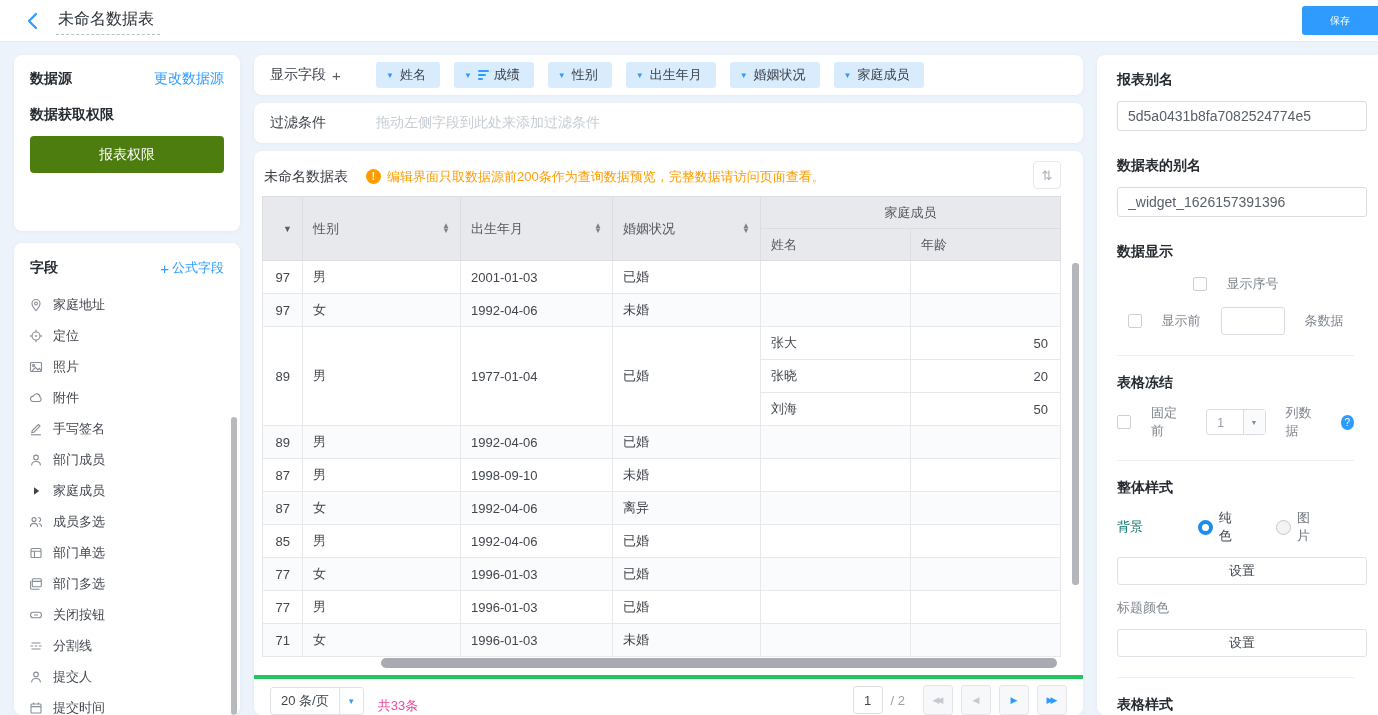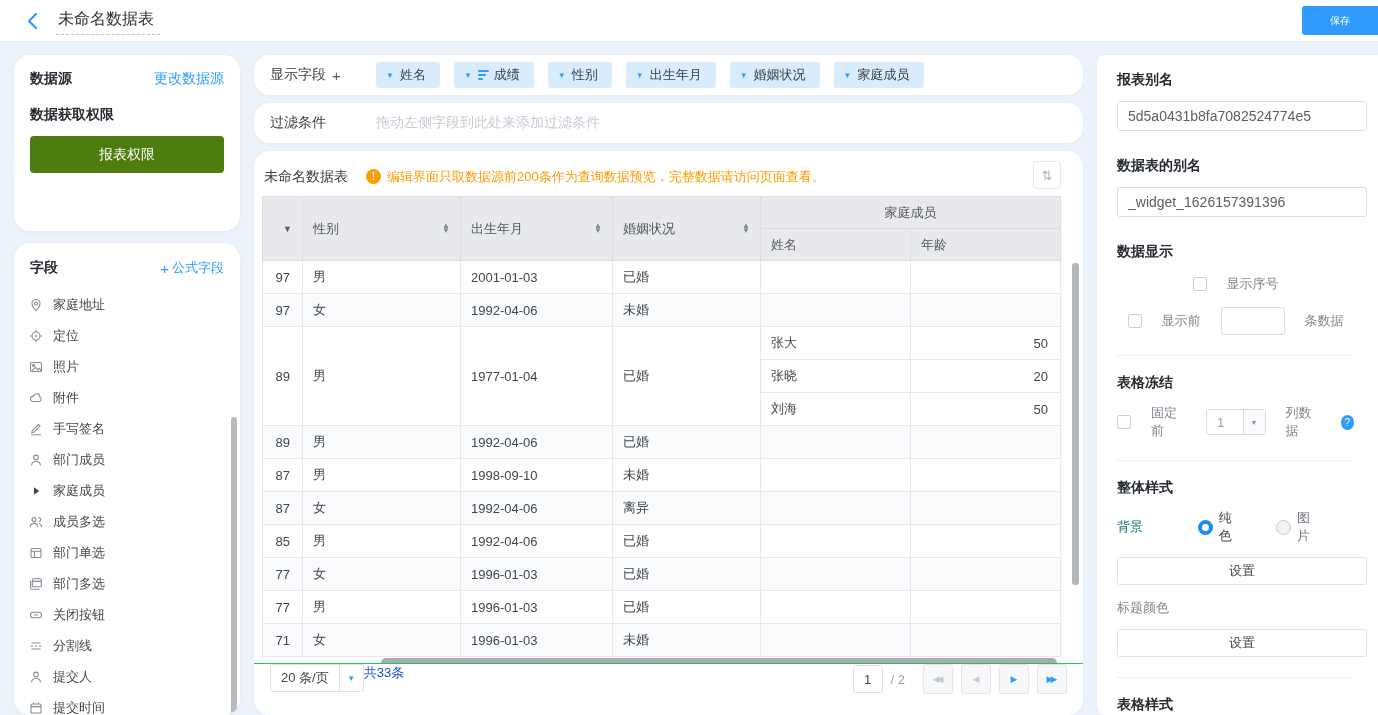--- a/index.html
+++ b/index.html
@@ -7,21 +7,21 @@
   body { background:#edf3fa; font-family:"Liberation Sans","DejaVu Sans",sans-serif; color:#41464d; font-size:13px; }
 
   
   .topbar { height:42px; background:#fff; border-bottom:1px solid #e9ecef; display:flex; align-items:center; padding:0 0 0 20px; position:relative; }
   .back-btn { width:24px; height:24px; display:flex; align-items:center; justify-content:center; cursor:pointer; }
   .page-title { margin-left:12px; font-size:16px; color:#2b3036; border-bottom:1px dashed #b9bfc8; padding:2px 6px 4px 2px; }
   .save-btn { position:absolute; right:0; top:6px; width:76px; height:29px; background:#2f9bfe; color:#fff; border:none; font-size:10px; border-radius:3px 0 0 3px; cursor:pointer; font-family:inherit; }
 
   
   .content { display:flex; gap:14px; padding:13px 0 0 14px; height:673px; }
-  .card { background:#fff; border-radius:16px; box-shadow:0 1px 4px rgba(40,70,110,.05); }
+  .card { background:#fff; border-radius:8px; box-shadow:0 1px 4px rgba(40,70,110,.05); }
   .col-left { width:226px; display:flex; flex-direction:column; gap:12px; flex:none; }
   .col-mid { width:829px; display:flex; flex-direction:column; gap:8px; flex:none; }
   .col-right { flex:1; min-width:0; }
 
   
   .ds-card { height:176px; padding:15px 16px; }
   .row-between { display:flex; align-items:center; justify-content:space-between; }
   .sec-title { font-size:14px; font-weight:bold; color:#262b31; }
   .link { color:#2e9cff; font-size:14px; cursor:pointer; }
   .ds-item { margin-top:12px; height:34px; background:#f4f5f7; border-radius:4px; display:flex; align-items:center; padding:0 10px; gap:8px; cursor:pointer; }
@@ -67,25 +67,25 @@
   table.data td.num, table.data td.age { text-align:right; padding-right:12px; }
   .th-flex { display:flex; align-items:center; justify-content:space-between; }
   .th-caret { display:flex; justify-content:flex-end; font-size:9px; color:#5a5f66; cursor:pointer; }
   .sorter { display:inline-flex; flex-direction:column; line-height:.62; font-size:8px; color:#7d838b; cursor:pointer; }
   .group-th { text-align:center !important; }
 
   .hscroll { position:absolute; left:127px; bottom:47px; width:676px; height:10px; background:#a9abb0; border-radius:5px; cursor:grab; }
   .tbl-vscroll { position:absolute; right:4px; top:112px; height:322px; width:7px; background:#b4b6bb; border-radius:3px; cursor:grab; }
 
   
-  .pagination { position:absolute; left:0; right:0; bottom:0; height:52px; display:flex; align-items:flex-start; padding:0 16px; border-top:1px solid #22c55e; background:#fff; }
+  .pagination { position:absolute; left:0; right:0; bottom:0; height:40px; display:flex; align-items:flex-end; padding:0 16px; border-top:4px solid #22c55e; background:#fff; }
   .psize { height:28px; border:1px solid #dfe1e5; border-radius:3px; display:flex; align-items:center; cursor:pointer; }
   .psize-val { padding:0 10px; font-size:13px; color:#41464d; }
   .psize-arrow { width:24px; align-self:stretch; border-left:1px solid #dfe1e5; display:flex; align-items:center; justify-content:center; font-size:8px; color:#2e9cff; }
-  .total { color:#1d4ed8; }
+  .total { margin-left:14px; color:#ec4899; }
   .pag-right { margin-left:auto; display:flex; align-items:center; gap:8px; }
   .page-input { width:30px; height:28px; border:1px solid #dfe1e5; border-radius:3px; display:flex; align-items:center; justify-content:center; color:#41464d; }
   .page-total { color:#9aa0a8; margin-right:10px; }
   .nav-btn { width:30px; height:30px; border:1px solid #e3e5e8; background:#f7f8f9; border-radius:3px; display:flex; align-items:center; justify-content:center; font-size:9px; cursor:pointer; }
   .nav-btn.dbl { letter-spacing:-3px; text-indent:-3px; }
   .nav-btn.off { color:#c6cad0; }
   .nav-btn.on { color:#2e9cff; }
 
   
   .settings { padding:16px 24px 0 20px; overflow:hidden; height:100%; border-radius:8px 0 0 8px; }

